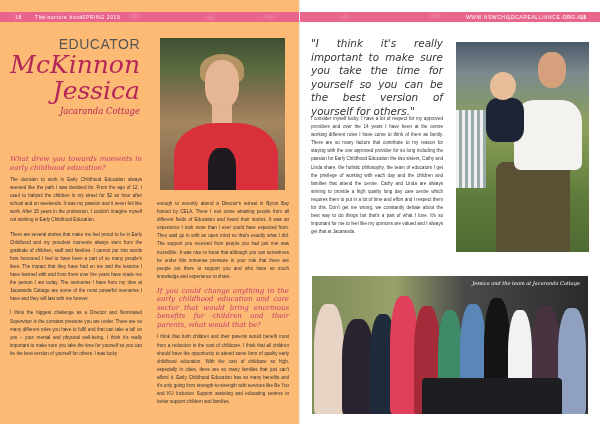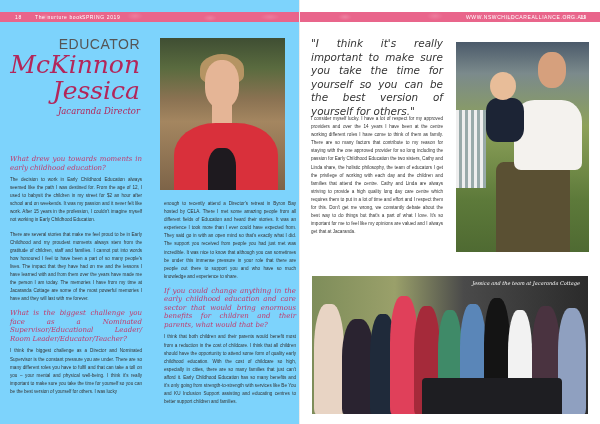--- a/index.html
+++ b/index.html
@@ -1,18 +1,18 @@
 <!DOCTYPE html>
 <html><head>
 <meta charset="utf-8">
 <style>
   html, body { margin:0; padding:0; }
   body { width:600px; height:424px; overflow:hidden; background:#ffffff; position:relative; font-family:"Liberation Sans", sans-serif; }
   .spread { position:absolute; left:0; top:0; width:600px; height:424px; background:#fff; }
-  .page-left { position:absolute; left:0; top:0; width:300px; height:424px; background:#7dd3fc; }
+  .page-left { position:absolute; left:0; top:0; width:300px; height:424px; background:#fdba74; }
   .page-right { position:absolute; left:300px; top:0; width:300px; height:424px; background:#fff; }
   .gutter { position:absolute; left:299px; top:0; width:2px; height:424px; background:linear-gradient(90deg,#e8e8e8,#f6f6f6); }
 
   .band { position:absolute; top:12px; height:10px; background:#e9658b; overflow:hidden; }
   .band::before { content:""; position:absolute; inset:0;
     background: radial-gradient(ellipse 10px 5px at 15% 50%, rgba(255,255,255,0.18), transparent 70%),
                 radial-gradient(ellipse 12px 6px at 45% 40%, rgba(255,255,255,0.15), transparent 70%),
                 radial-gradient(ellipse 10px 5px at 70% 60%, rgba(255,255,255,0.16), transparent 70%),
                 radial-gradient(ellipse 14px 5px at 90% 50%, rgba(255,255,255,0.14), transparent 70%); }
   .band-left { left:0; width:300px; }
@@ -63,40 +63,39 @@
     <div class="band band-left">
       <span class="band-text" style="left:15px;">18</span>
       <span class="band-text" style="left:35px;">The nurture book</span>
       <span class="band-text" style="left:82px;">SPRING 2019</span>
     </div>
 
     <div class="heading-block">
       <div class="kicker">EDUCATOR</div>
       <div class="name">McKinnon</div>
       <div class="name">Jessica</div>
-      <div class="org">Jacaranda Director</div>
+      <div class="org">Jacaranda Cottage</div>
     </div>
 
     <div class="col" style="left:10px; top:155px; width:132px;">
       <p class="q">What drew you towards moments in early childhood education?</p>
       <p class="p">The decision to work in Early Childhood Education always seemed like the path I was destined for. From the age of 12, I used to babysit the children in my street for $2 an hour after school and on weekends. It was my passion and it never felt like work. After 15 years in the profession, I couldn't imagine myself not working in Early Childhood Education.</p>
       <p class="p">There are several stories that make me feel proud to be in Early Childhood and my proudest moments always stem from the gratitude of children, staff and families. I cannot put into words how honoured I feel to have been a part of so many people's lives. The impact that they have had on me and the lessons I have learned with and from them over the years have made me the person I am today. The memories I have from my time at Jacaranda Cottage are some of the most powerful memories I have and they will last with me forever.</p>
-      <p class="q">What is the biggest challenge you face as a Nominated Supervisor/Educational Leader/ Room Leader/Educator/Teacher?</p>
       <p class="p">I think the biggest challenge as a Director and Nominated Supervisor is the constant pressure you are under. There are so many different roles you have to fulfil and that can take a toll on you – your mental and physical well-being. I think it's really important to make sure you take the time for yourself so you can be the best version of yourself for others. I was lucky</p>
     </div>
 
     <div class="photo photo-portrait">
       <div class="hair"></div>
       <div class="neck"></div>
       <div class="face"></div>
       <div class="jacket"></div>
       <div class="top"></div>
     </div>
 
-    <div class="col" style="left:164px; top:200px; width:132px;">
+    <div class="col" style="left:157px; top:200px; width:132px;">
       <p class="p">enough to recently attend a Director's retreat in Byron Bay hosted by CELA. There I met some amazing people from all different fields of Education and heard their stories. It was an experience I took more than I ever could have expected from. They said go in with an open mind so that's exactly what I did. The support you received from people you had just met was incredible. It was nice to know that although you can sometimes be under this immense pressure in your role that there are people out there to support you and who have so much knowledge and experience to share.</p>
       <p class="q">If you could change anything in the early childhood education and care sector that would bring enormous benefits for children and their parents, what would that be?</p>
       <p class="p">I think that both children and their parents would benefit most from a reduction in the cost of childcare. I think that all children should have the opportunity to attend some form of quality early childhood education. With the cost of childcare so high, especially in cities, there are so many families that just can't afford it. Early Childhood Education has so many benefits and it's only going from strength-to-strength with services like Be You and KU Inclusion Support assisting and educating centres to better support children and families.</p>
     </div>
   </div>
 
   <div class="gutter"></div>
 
   <div class="page-right">
     <div class="band band-right" style="left:0;">

